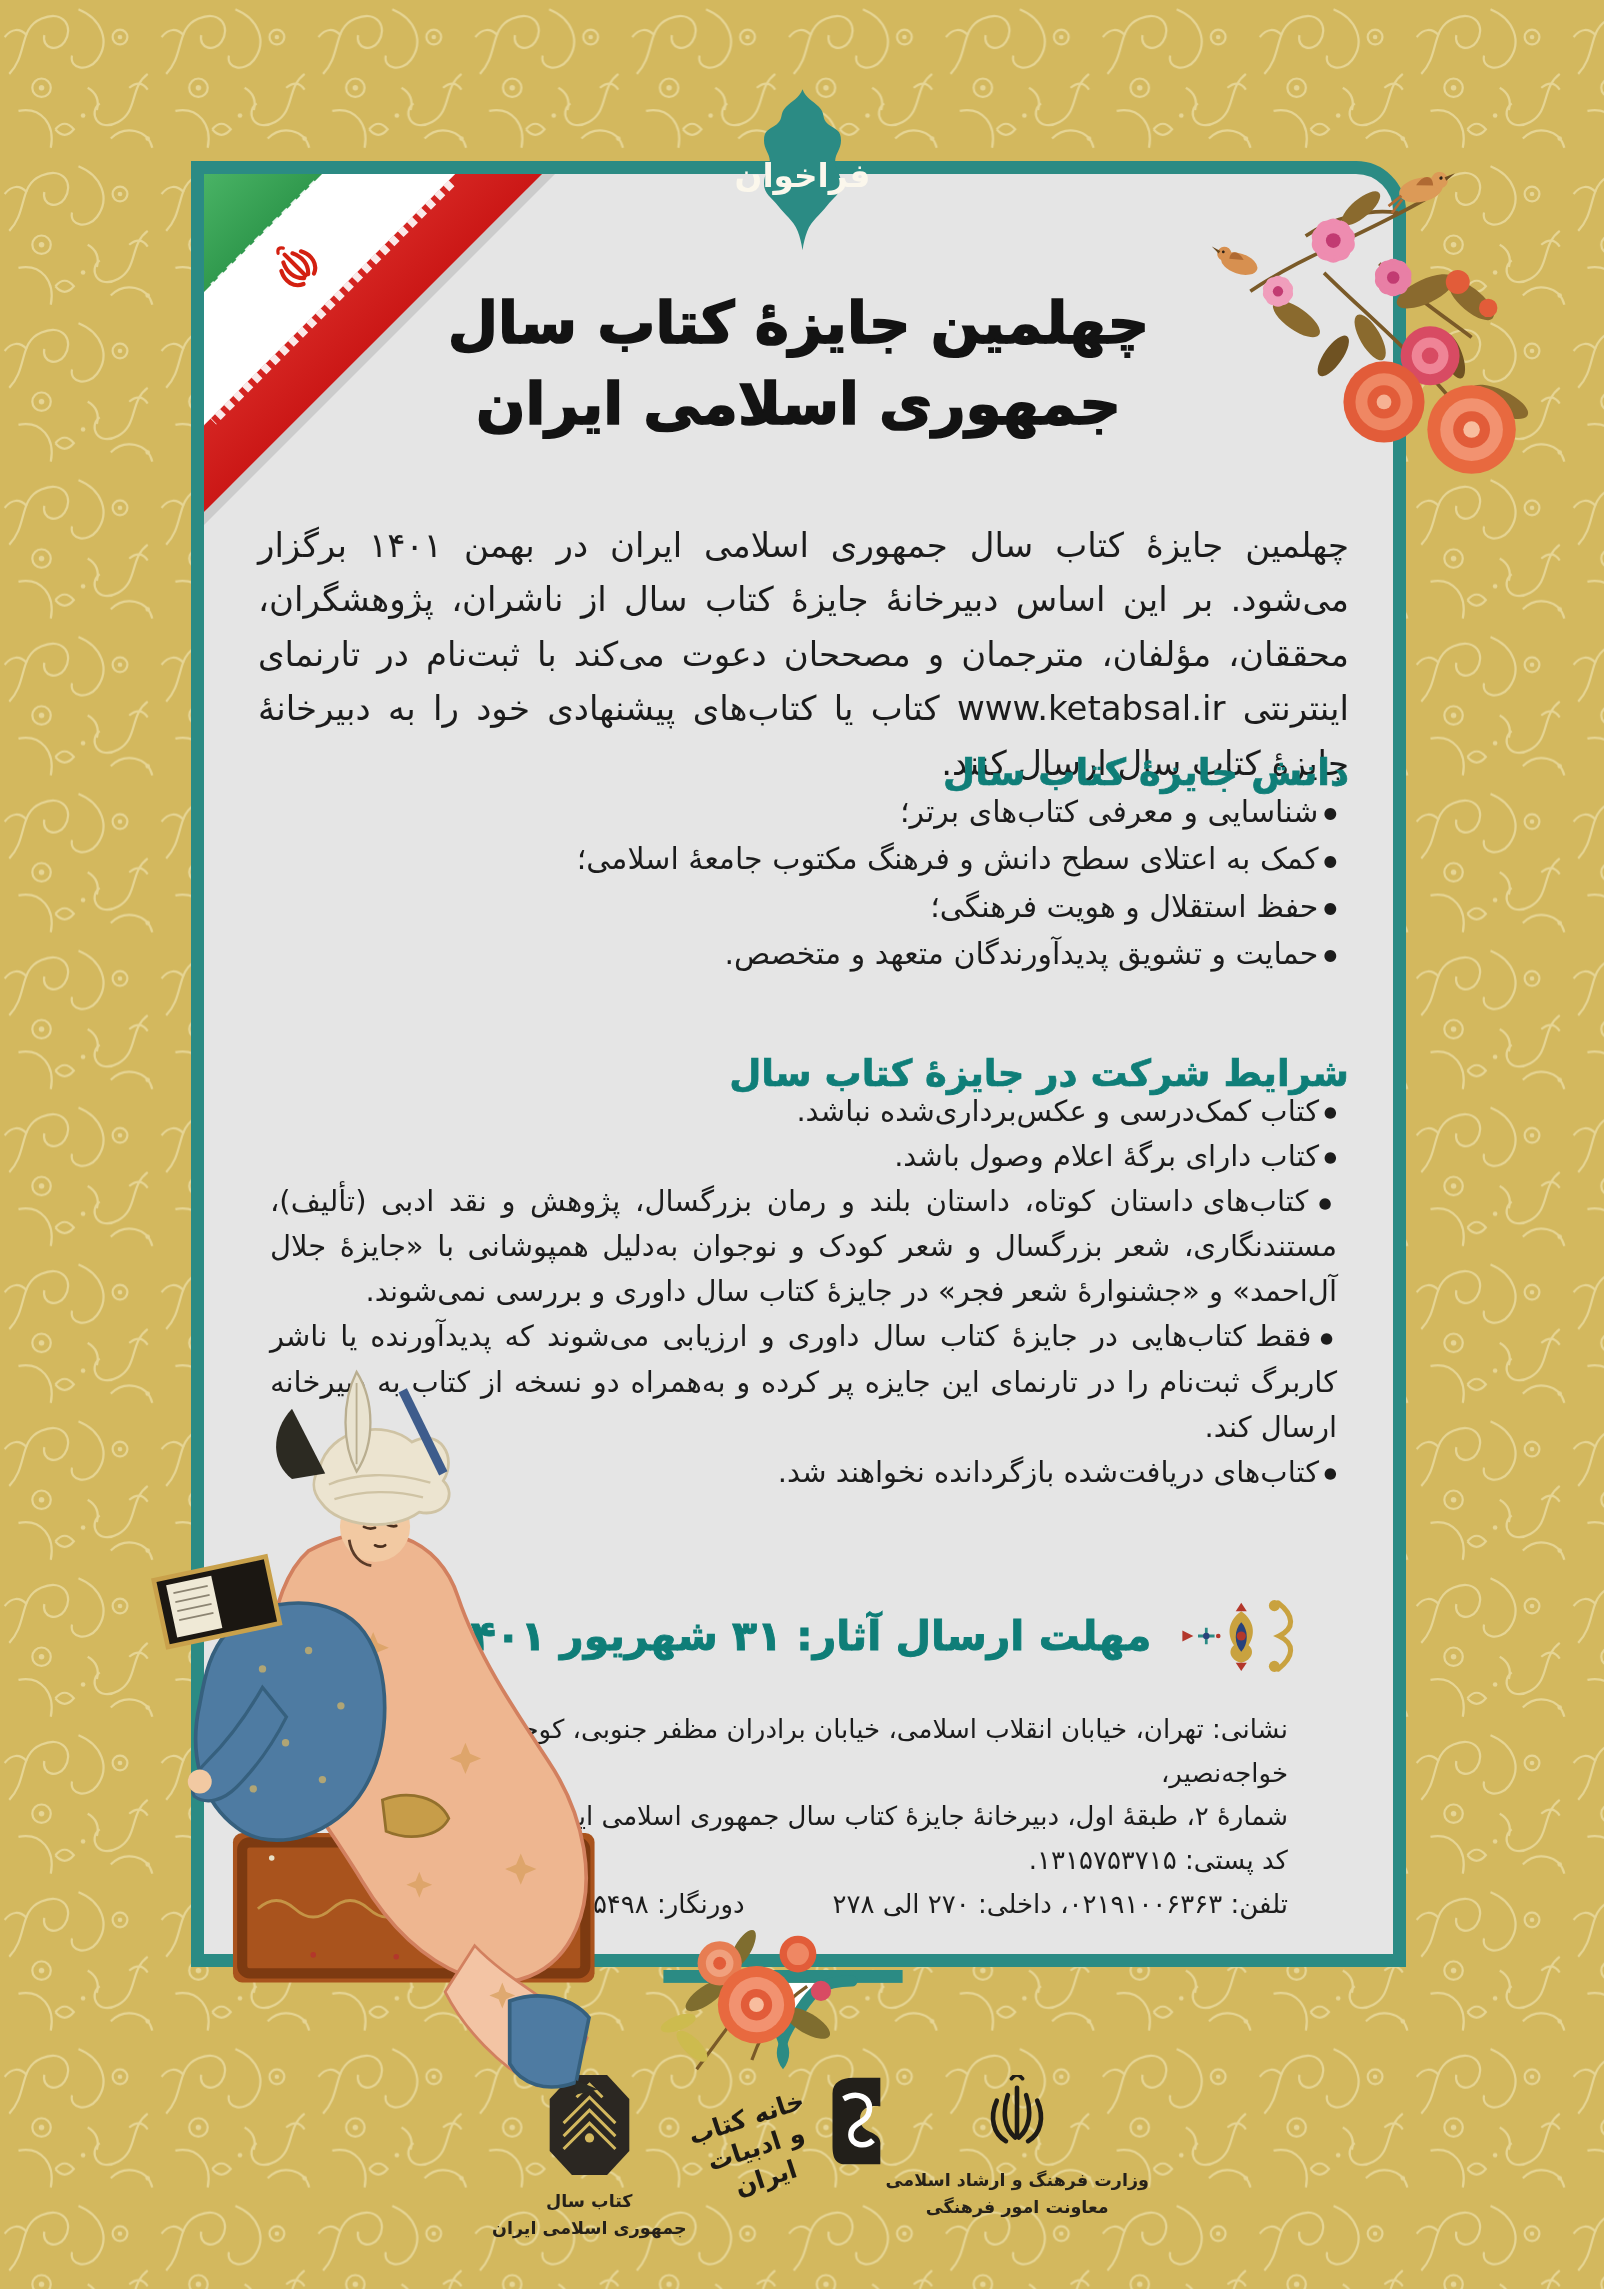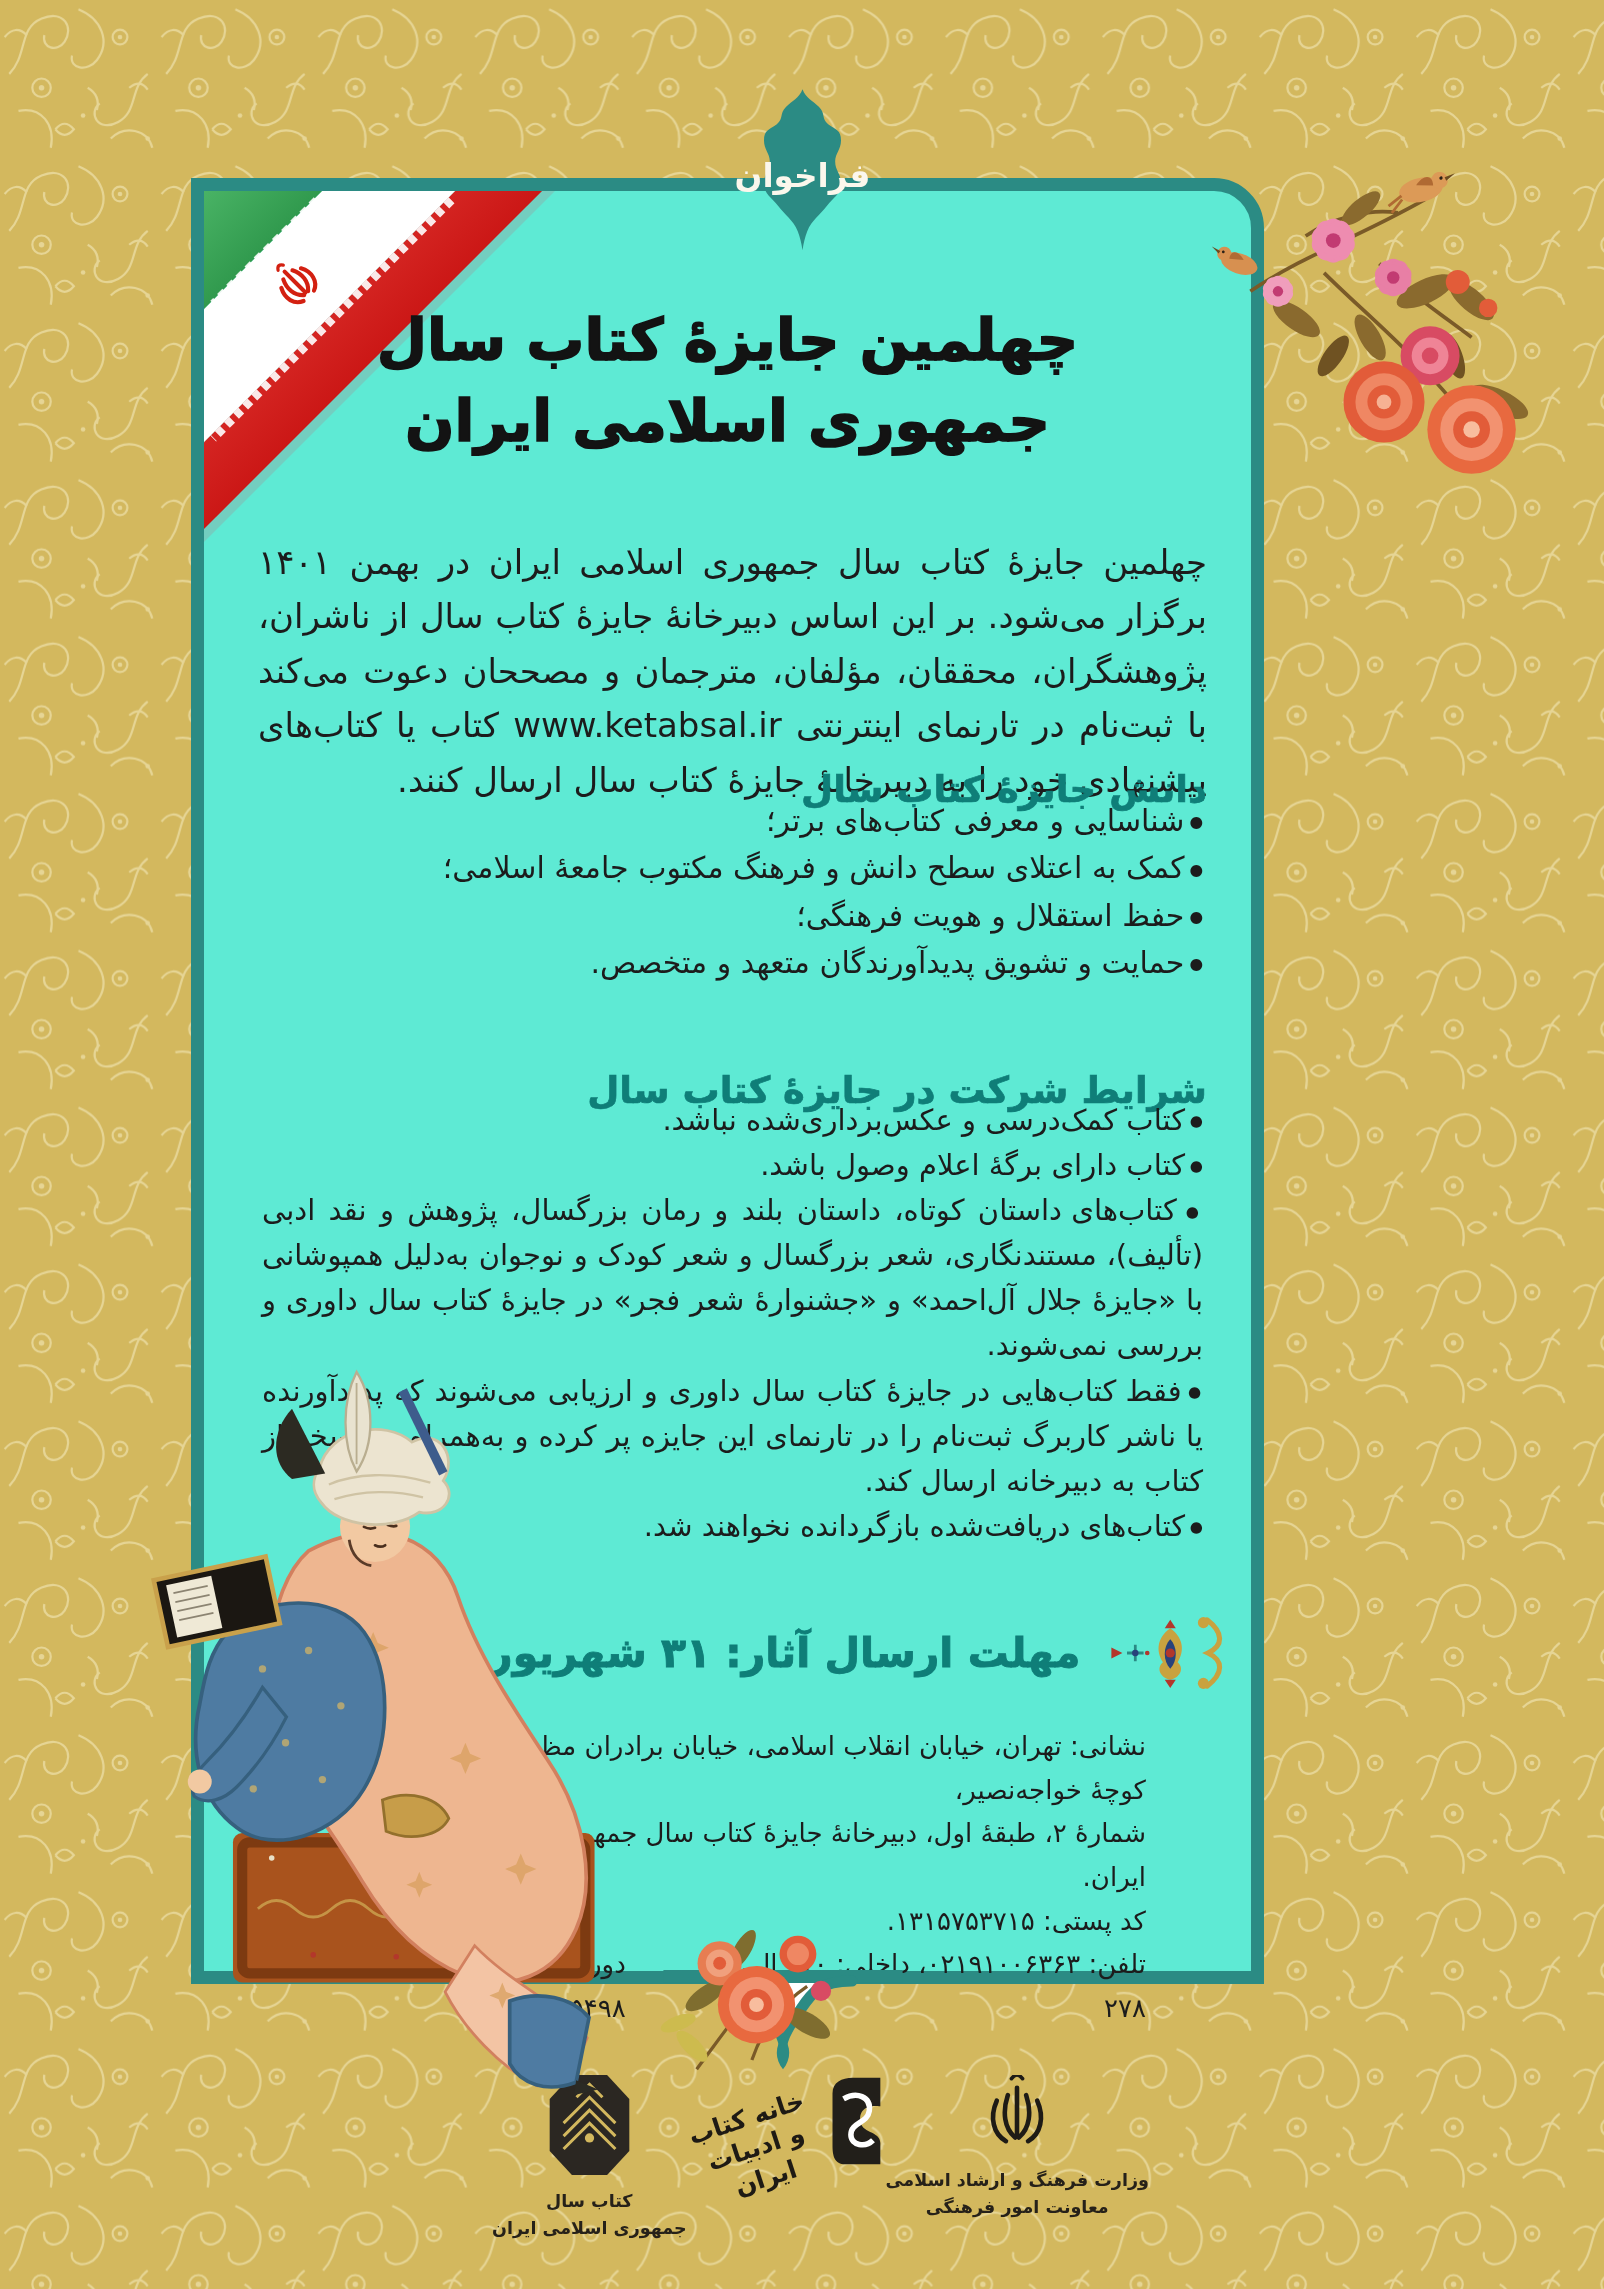--- a/index.html
+++ b/index.html
@@ -1,34 +1,34 @@
 <!DOCTYPE html>
 <html lang="fa" dir="rtl" style="font-size:14.8px"><head>
 <meta charset="utf-8">
 <style>
   html,body{margin:0;padding:0;}
   body{background:#888;font-family:"DejaVu Sans",sans-serif;}
   .page{position:relative;width:1604px;height:2290px;overflow:hidden;background:#d3b85e;margin:0 auto;direction:rtl;}
   .page svg{display:block;}
   .abs{position:absolute;}
   
-  .card{position:absolute;left:191px;top:178px;width:1073px;height:1806px;box-sizing:border-box;
-        background:#5eead4;border:13px solid #2b8b84;border-top-right-radius:50px;z-index:1;}
+  .card{position:absolute;left:191px;top:161px;width:1215px;height:1806px;box-sizing:border-box;
+        background:#e5e5e5;border:13px solid #2b8b84;border-top-right-radius:50px;z-index:1;}
   .card-inner{position:absolute;inset:0;}
   
   .title{position:absolute;top:109px;left:0;right:0;text-align:center;color:#131313;
          font-size:58px;font-weight:bold;line-height:1.40;letter-spacing:-0.9px;
          -webkit-text-stroke:1.7px #131313;z-index:4;}
   .intro{position:absolute;top:310px;right:44px;left:54px;font-size:34px;line-height:1.60;
          color:#1c1c1c;text-align:justify;z-index:4;}
   .sec-head{position:absolute;right:44px;color:#0f7e78;font-size:37px;font-weight:bold;
             letter-spacing:-0.9px;-webkit-text-stroke:0.7px #0f7e78;z-index:4;}
   .sec-head.goals{top:546px;}
   .sec-head.conds{top:847px;}
-  ul.plist{position:absolute;right:44px;left:54px;margin:4px;padding:0;list-style:none;
+  ul.plist{position:absolute;right:44px;left:54px;margin:12px;padding:0;list-style:none;
            font-size:30px;line-height:1.58;color:#1c1c1c;text-align:justify;z-index:4;}
   ul.plist.goals{top:602px;}
   ul.plist.conds{top:903px;font-size:29px;line-height:1.555;}
   ul.plist li::before{content:"● ";font-size:0.52em;position:relative;top:-3.7px;color:#1c1c1c;}
   .deadline-row{position:absolute;top:1423px;left:0;right:0;display:flex;align-items:center;
                 justify-content:center;gap:24px;z-index:4;}
   .deadline-text{color:#0f7e78;font-size:41px;font-weight:bold;letter-spacing:-0.9px;
                  -webkit-text-stroke:0.9px #0f7e78;white-space:nowrap;}
   .contact{position:absolute;top:1534px;right:105px;left:185px;font-size:26px;line-height:1.68;
            color:#1c1c1c;text-align:right;z-index:4;}

